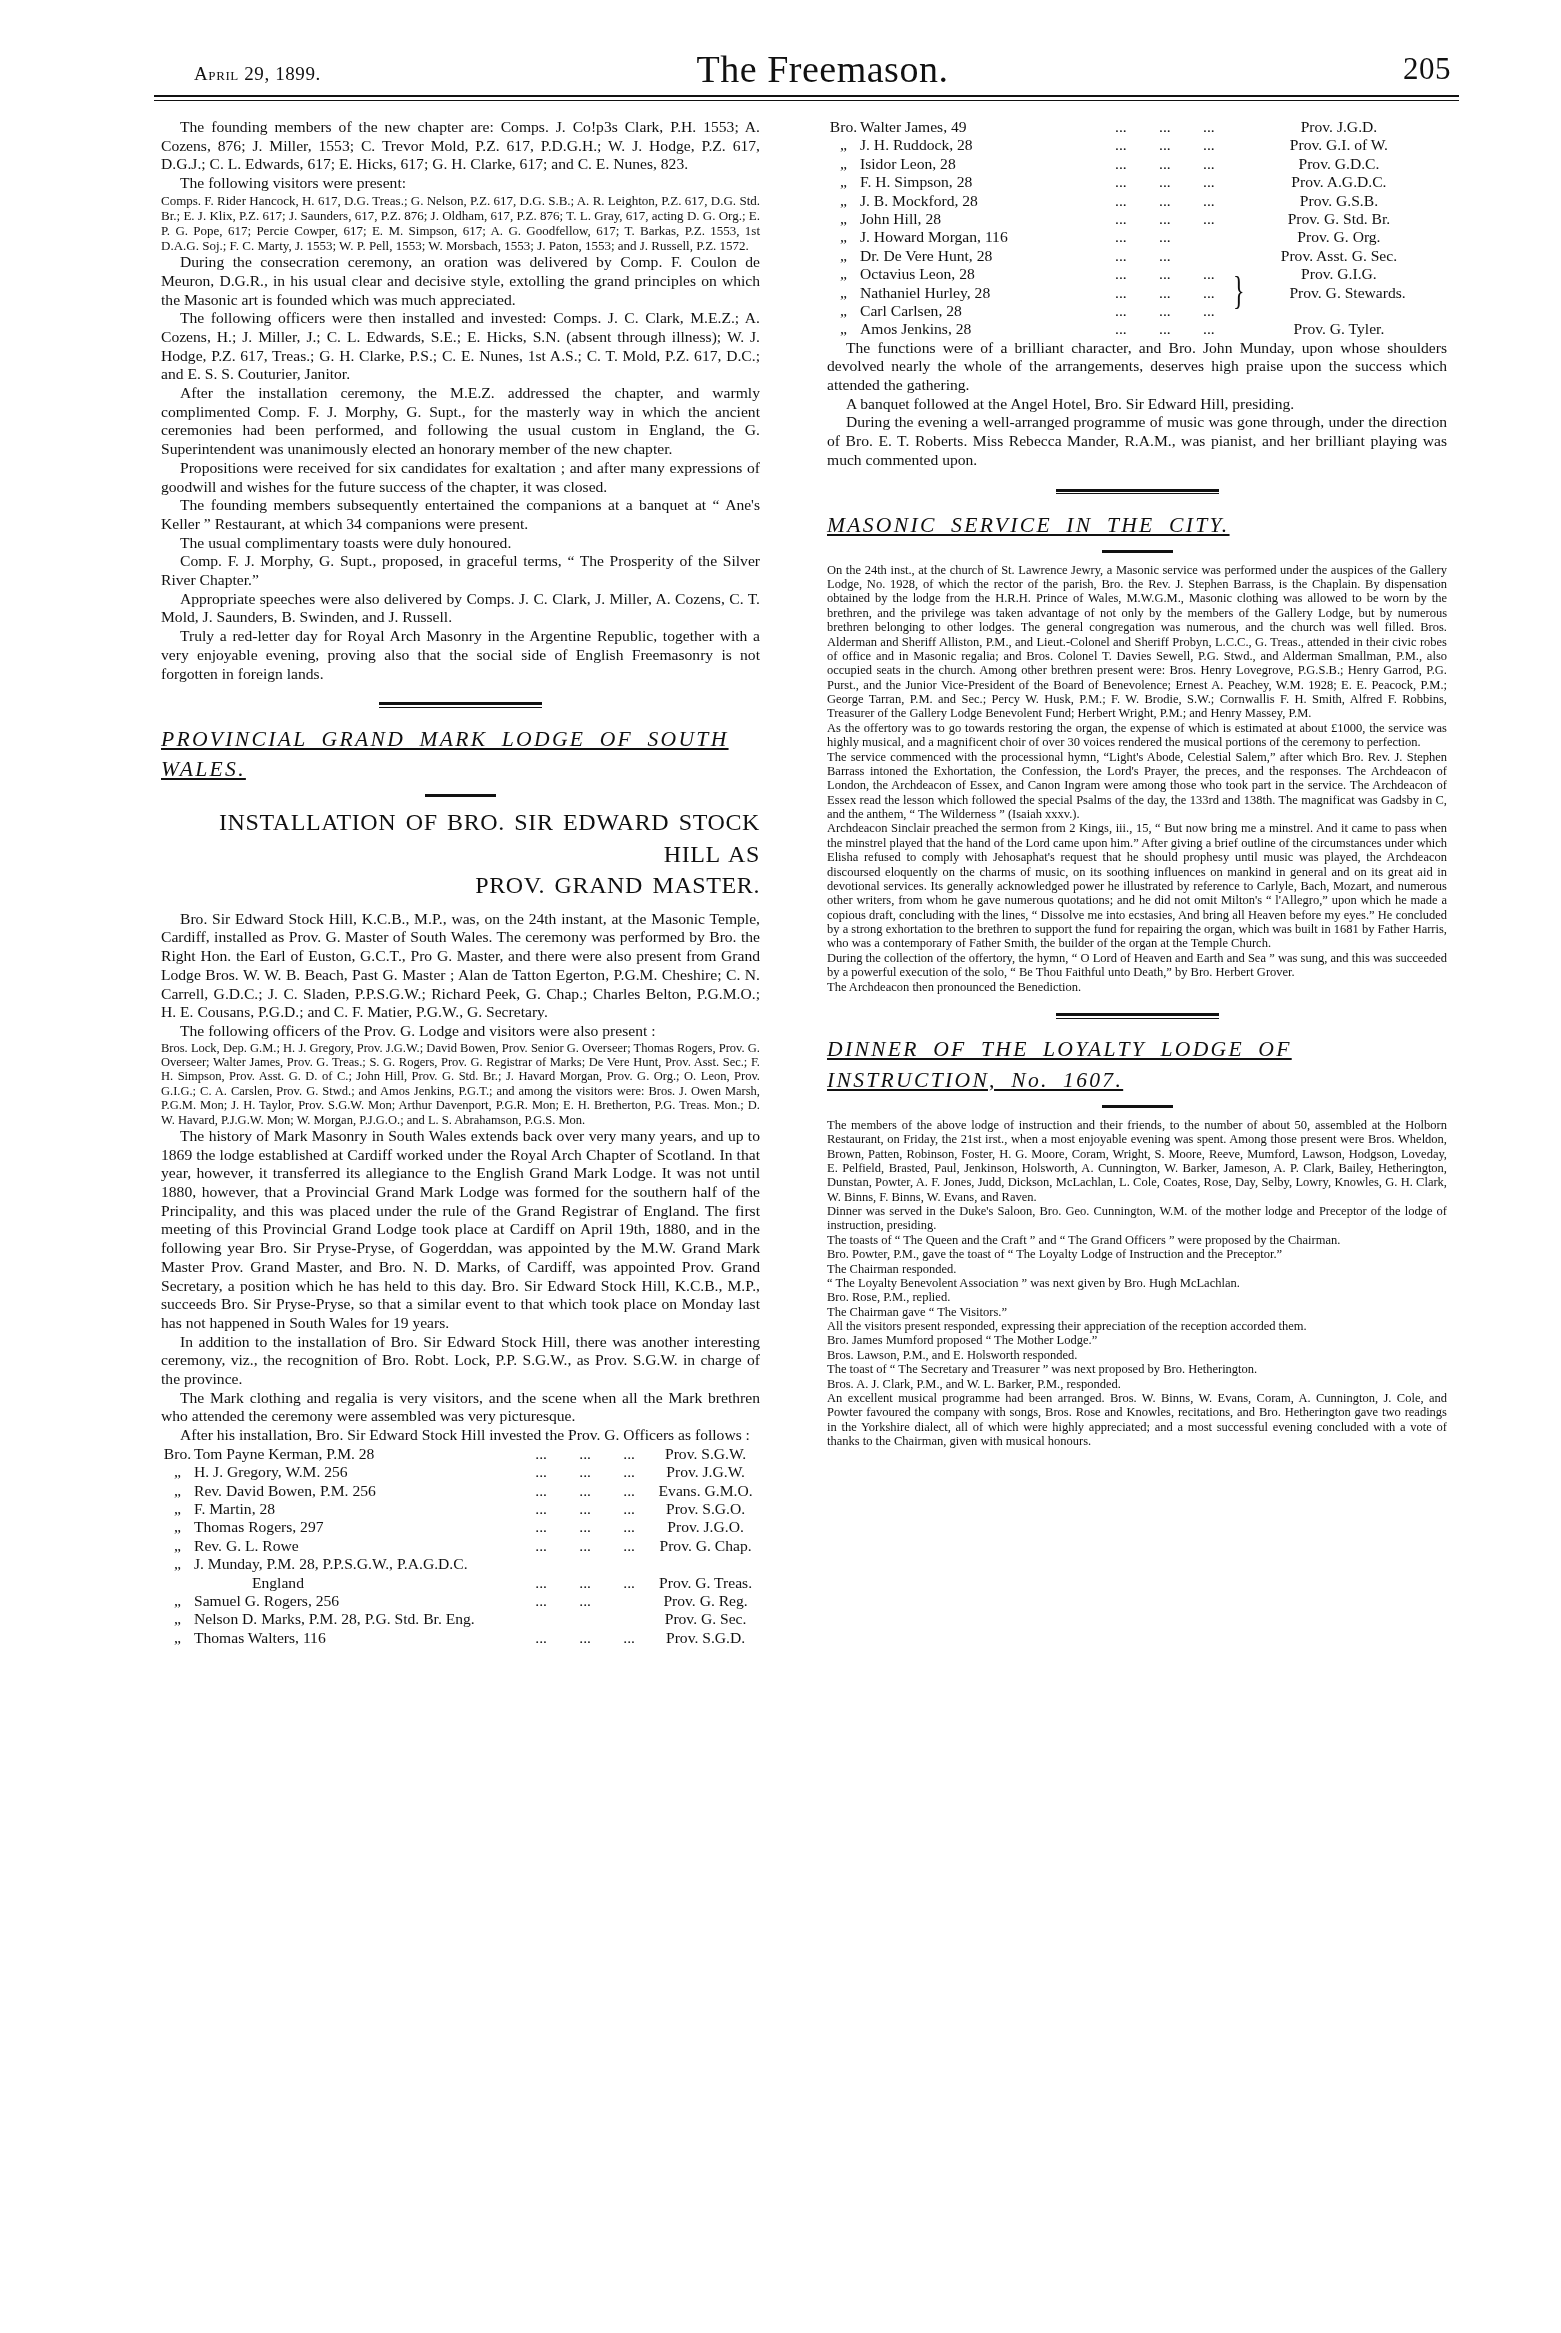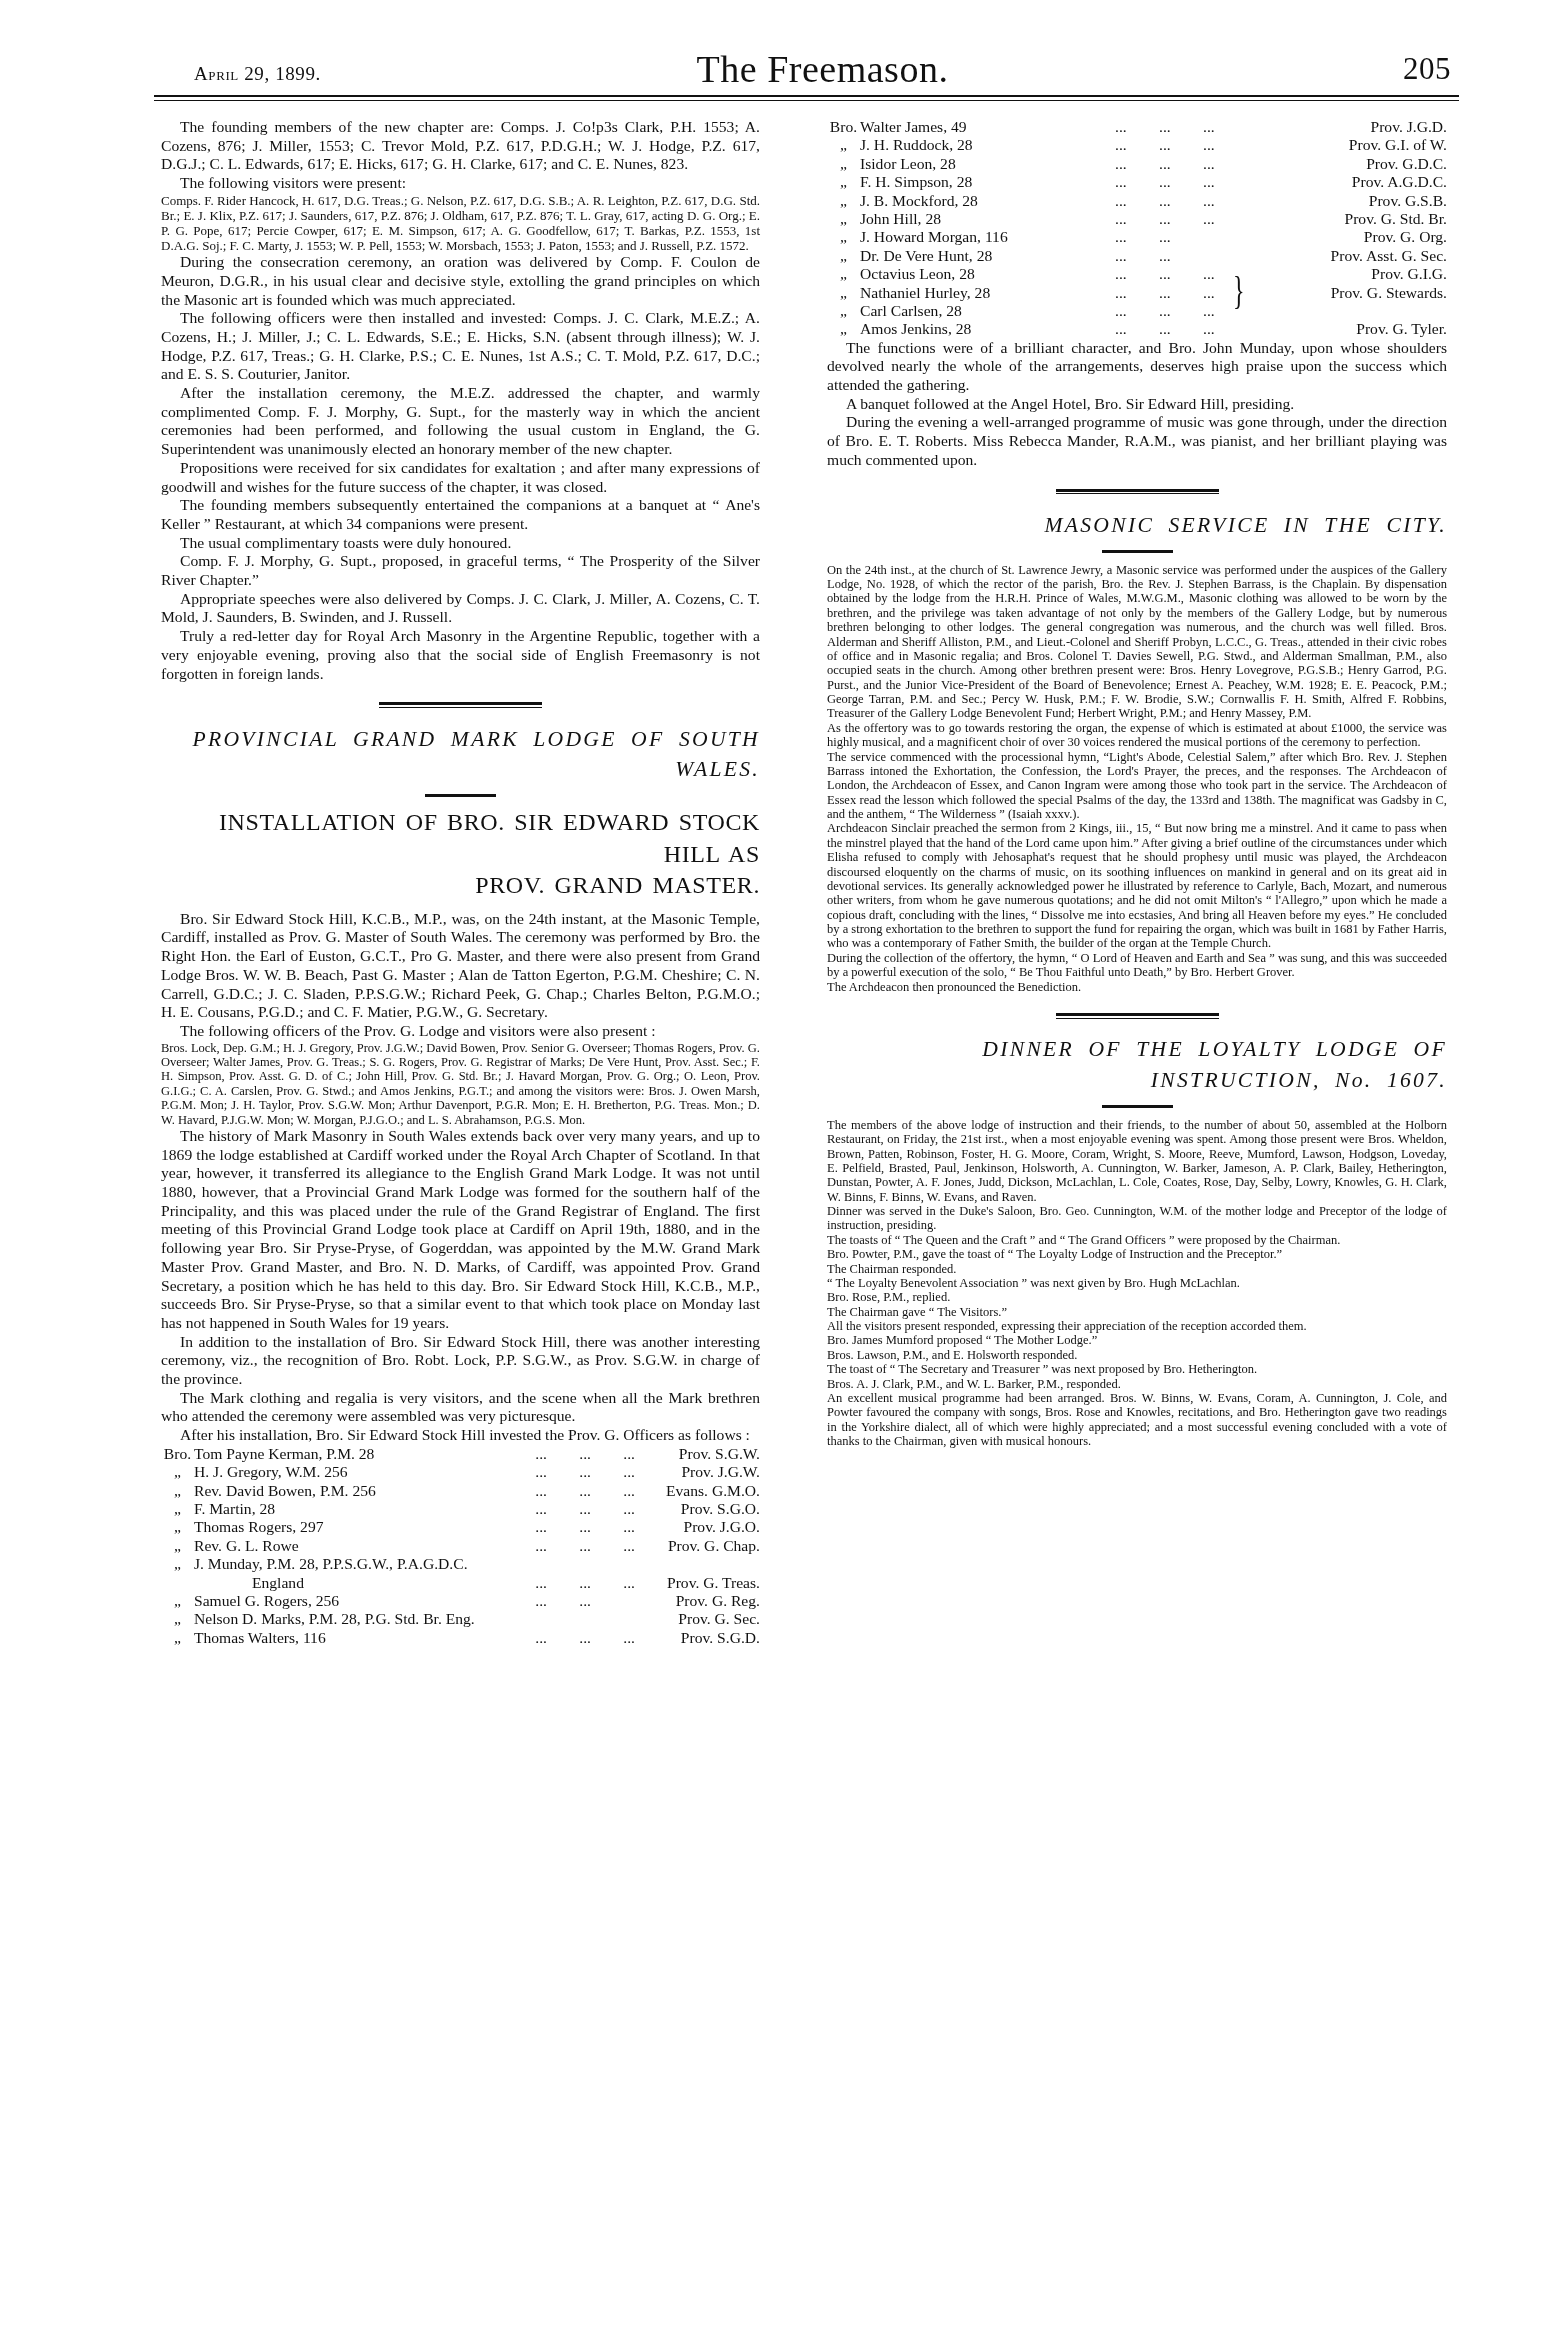--- a/index.html
+++ b/index.html
@@ -117,27 +117,28 @@
     height: 1.9px;
   }
   .sec-rule.short {
     width: 71px;
     margin: 9.6px auto 9.6px auto;
     border-top: 3.8px solid #111;
     border-bottom: 0;
     height: 0;
   }
   .sec-head {
-    text-align: right;
+    text-align: left;
     font-style: italic;
     font-size: 21.6px;
     letter-spacing: 2.3px;
     line-height: 1.42;
     margin: 0;
     word-spacing: 6.7px;
+    text-decoration: underline;
   }
   .sub-head {
     text-align: right;
     font-size: 24px;
     letter-spacing: 0.6px;
     line-height: 1.32;
     margin: 0;
     word-spacing: 2.9px;
   }
 
@@ -149,21 +150,21 @@
     line-height: 1.18;
   }
   table.officers td {
     padding: 0;
     vertical-align: baseline;
     white-space: nowrap;
   }
   td.oc-pre { width: 33px; text-align: center; }
   td.oc-name { padding-right: 5.8px; }
   td.oc-dots { text-align: center; color: #111; width: 44px; }
-  td.oc-rank { text-align: right; padding-left: 7.7px; }
+  td.oc-rank { text-align: center; padding-left: 7.7px; }
 
   .brace-cell {
     position: relative;
   }
   .brace {
     position: absolute;
     left: 1.9px;
     top: -12.5px;
     font-size: 40px;
     line-height: 1;

